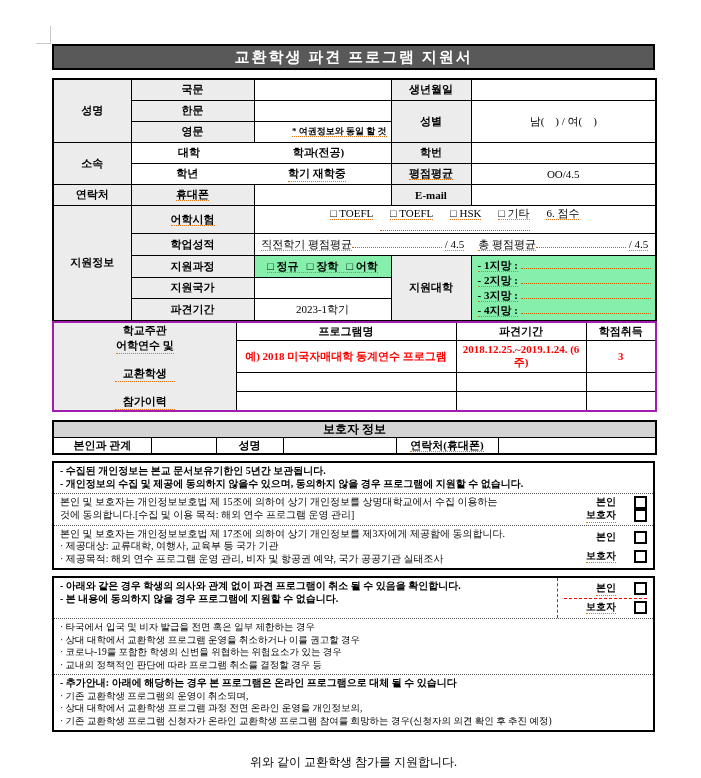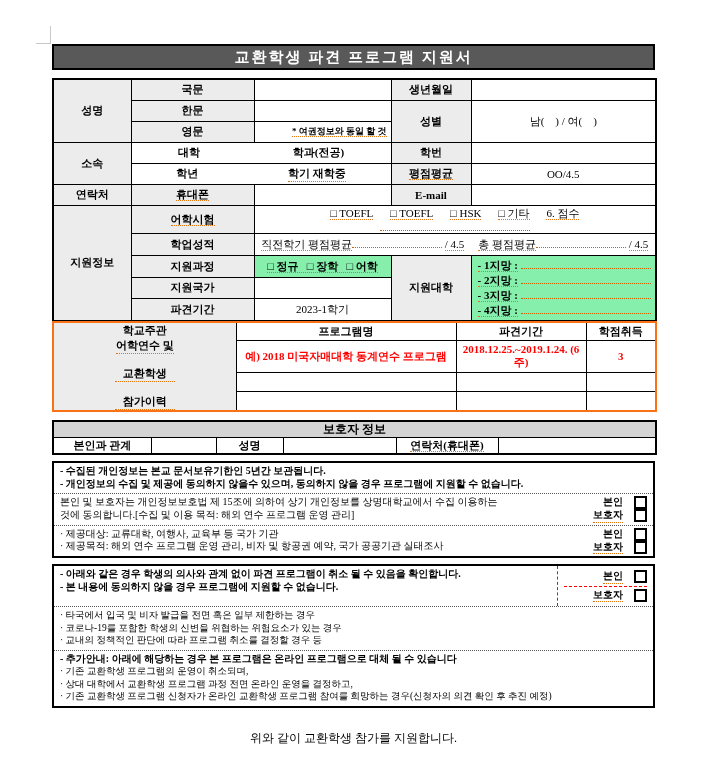--- a/index.html
+++ b/index.html
@@ -9,21 +9,21 @@
   .corner-v { position:absolute; left:50px; top:26px; width:1px; height:18px; background:#c8c8c8; }
   .corner-h { position:absolute; left:36px; top:43px; width:15px; height:1px; background:#c8c8c8; }
   .content { position:absolute; left:52px; top:44px; width:603px; }
 
   .title-bar { height:26px; background:#595959; border:2px solid #000; color:#fff;
     font-weight:bold; font-size:15px; text-align:center; line-height:23px; letter-spacing:2px; }
 
   table { border-collapse:collapse; table-layout:fixed; width:603px; }
   td { border:1px solid #000; font-size:11px; vertical-align:middle; overflow:hidden; }
   .t1 { margin-top:8px; border:2px solid #000; }
-  .t2 { margin-top:-1px; border:2px solid #f97316; }
+  .t2 { margin-top:-1px; border:2px solid #a21caf; }
   .lbl { background:#ececec; font-weight:bold; text-align:center; }
   .wht { background:#fff; }
   .tan { background:#86efac; }
   .ctr { text-align:center; }
   .pre { white-space:pre; }
   .h21 { height:21px; } .h22 { height:22px; }
   .dotb { border-bottom:1px dotted #000; }
   .sq { border-bottom:1px dotted #e8720c; }
   .note { font-size:9px; font-weight:bold; text-align:right; padding-right:4px; }
   .split { display:flex; justify-content:space-around; align-items:center; font-weight:bold; }
@@ -36,21 +36,21 @@
   .sec { margin-top:6px; border:2px solid #000; }
   .sec-head { background:#d4d4d4; border-bottom:1px solid #000; font-weight:bold;
     font-size:12px; text-align:center; height:16px; line-height:15px; }
   .sec-body { background:#fff; font-size:10px; line-height:12.5px; }
   .blk { display:flex; border-top:1px dotted #555; }
   .blk:first-child { border-top:none; }
   .blk-text { flex:1; padding:2px 4px 3px 6px; }
   .blk-text .ln { white-space:nowrap; }
   .bold { font-weight:bold; }
   .chk-col { width:96px; display:flex; flex-direction:column; justify-content:space-around; padding:2px 6px; }
-  .chk-row { display:flex; justify-content:flex-end; align-items:flex-start; gap:11px; }
+  .chk-row { display:flex; justify-content:flex-end; align-items:flex-start; gap:18px; }
   .chk-row .cl { font-weight:bold; font-size:10px; }
   .cbox { width:13px; height:13px; border:2px solid #000; background:#fff; }
   .red-col { border-left:1px dashed #f00; }
   .red-col .chk-row + .chk-row { border-top:1px dashed #f00; }
   .red-col .chk-row { padding:2px 0; }
   .bullets-9 { font-size:9.5px; }
   .footer-line { margin-top:22px; text-align:center; font-size:12px; }
 </style>
 </head>
 <body>
@@ -239,20 +239,21 @@
                 <span class="cbox"></span>
               </div>
             <div class="chk-row">
                 <span class="cl sq">보호자</span>
                 <span class="cbox"></span>
               </div>
           </div>
         </div>
         <div class="blk">
           <div class="blk-text">
+            <div class="ln">본인 및 보호자는 개인정보보호법 제 17조에 의하여 상기 개인정보를 제3자에게 제공함에 동의합니다.</div>
             <div class="ln">· 제공대상: 교류대학, 여행사, 교육부 등 국가 기관</div>
             <div class="ln">· 제공목적: 해외 연수 프로그램 운영 관리, 비자 및 항공권 예약, 국가 공공기관 실태조사</div>
           </div>
           <div class="chk-col">
             <div class="chk-row">
                 <span class="cl">본인</span>
                 <span class="cbox"></span>
               </div>
             <div class="chk-row">
                 <span class="cl sq">보호자</span>
@@ -277,30 +278,31 @@
               </div>
             <div class="chk-row">
                 <span class="cl sq">보호자</span>
                 <span class="cbox"></span>
               </div>
           </div>
         </div>
         <div class="blk">
           <div class="blk-text bullets-9">
             <div class="ln">· 타국에서 입국 및 비자 발급을 전면 혹은 일부 제한하는 경우</div>
+            <div class="ln">· 상대 대학에서 교환학생 프로그램 운영을 취소하거나 이를 권고할 경우</div>
             <div class="ln">· 코로나-19를 포함한 학생의 신변을 위협하는 위험요소가 있는 경우</div>
             <div class="ln">· 교내의 정책적인 판단에 따라 프로그램 취소를 결정할 경우 등</div>
           </div>
         </div>
         <div class="blk">
           <div class="blk-text">
             <div class="ln bold">- 추가안내: 아래에 해당하는 경우 본 프로그램은 온라인 프로그램으로 대체 될 수 있습니다</div>
             <div class="bullets-9">
               <div class="ln">· 기존 교환학생 프로그램의 운영이 취소되며,</div>
-              <div class="ln">· 상대 대학에서 교환학생 프로그램 과정 전면 온라인 운영을 결정하고,</div>
+              <div class="ln">· 상대 대학에서 교환학생 프로그램 과정 전면 온라인 운영을 개인정보의,</div>
               <div class="ln">· 기존 교환학생 프로그램 신청자가 온라인 교환학생 프로그램 참여를 희망하는 경우(신청자의 의견 확인 후 추진 예정)</div>
             </div>
           </div>
         </div>
       </div>
     </div>
 
     <div class="footer-line">위와 같이 교환학생 참가를 지원합니다.</div>
 
   </div>

